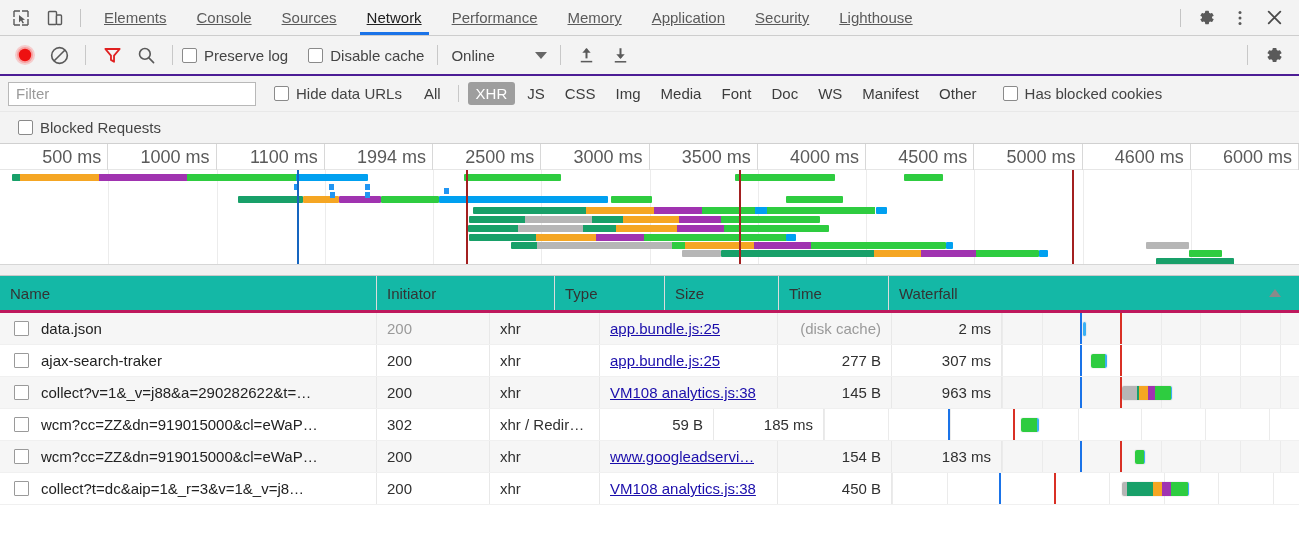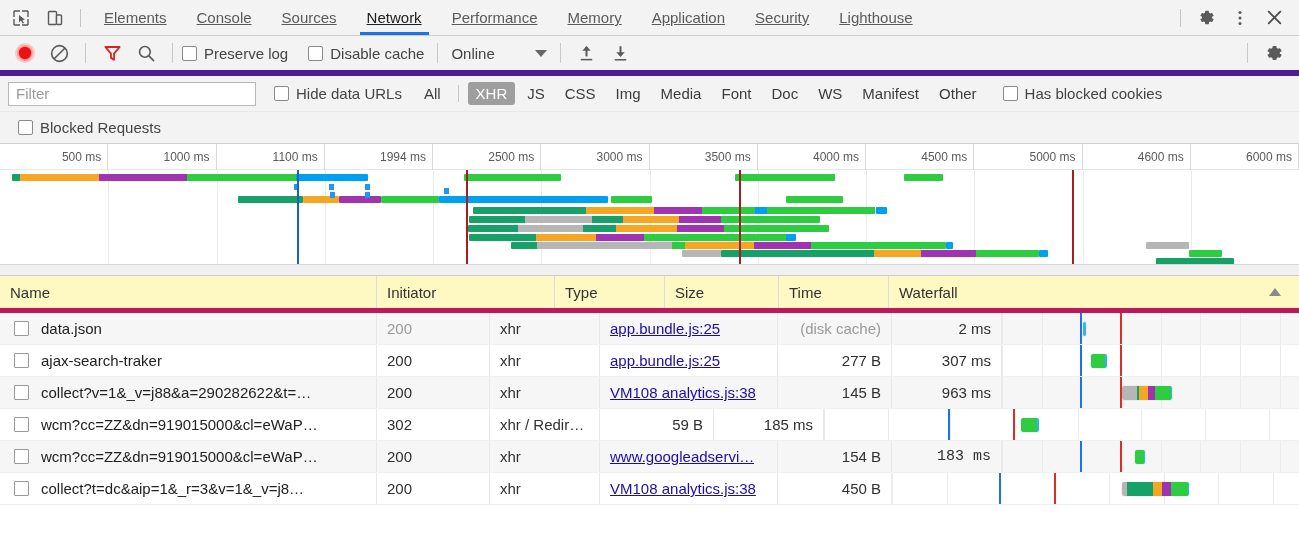--- a/index.html
+++ b/index.html
@@ -40,21 +40,21 @@
   .tab.active:after {
     content:""; position:absolute; left:8px; right:8px; bottom:0;
     height:3px; background:#1a73e8;
   }
   .tabbar-right { margin-left:auto; display:flex; align-items:center; padding-right:4px; }
 
   
   .toolbar {
     height: 40px; min-height:40px;
     background:#f3f3f3;
-    border-bottom:6px solid #4c1d95;
+    border-bottom:2px solid #4c1d95;
     display:flex; align-items:center; padding:0 8px;
   }
   .tool-btn {
     width:34px; height:28px; display:flex; align-items:center; justify-content:center;
     cursor:pointer; flex:none;
   }
   .vsep { width:1px; height:20px; background:#c8c8c8; margin:0 9px; flex:none; }
   .chk-wrap { display:flex; align-items:center; cursor:pointer; white-space:nowrap; margin-right:4px; }
   .chkbox {
     width:15px; height:15px; border:1px solid #8a8a8a; border-radius:2px;
@@ -102,21 +102,21 @@
 
   
   .overview { position:relative; background:#fff; border-bottom:1px solid #c9c9c9; }
   .ruler {
     height:26px; position:relative; background:#fff;
     border-bottom:1px solid #e6e6e6;
   }
   .tick {
     position:absolute; top:0; height:26px;
     border-right:1px solid #d8d8d8;
-    font-size:12px; color:#5a5a5a;
+    font-size:18px; color:#5a5a5a;
     text-align:right; padding-right:6px; line-height:26px;
     box-sizing:border-box;
   }
   .ov-graph { position:relative; height:94px; background:#fff; overflow:hidden; }
   .ov-grid {
     position:absolute; top:0; bottom:0; width:1px; background:#ececec;
   }
   .ov-bar { position:absolute; height:7px; display:flex; border-radius:1px; overflow:hidden; }
   .ov-bar > i { display:block; height:100%; }
   .ov-tick-dot { position:absolute; height:6px; width:5px; background:#2196f3; }
@@ -124,21 +124,21 @@
   .evline.dcl { background:#1565c0; }
   .evline.load { background:#a32020; }
   .ov-scroll {
     height:11px; background:#f1f1f1; border-top:1px solid #d6d6d6;
   }
 
   
   .tablewrap { flex:1; display:flex; flex-direction:column; overflow:hidden; background:#fff; }
   .thead {
     display:flex; height:37px; min-height:37px;
-    background:#fef9c3; border-bottom:5px solid #be185d;
+    background:#14b8a6; border-bottom:3px solid #be185d;
     align-items:flex-start;
   }
   .th {
     height:100%; display:flex; align-items:center;
     padding:0 10px; font-size:15px; color:#333;
     border-right:1px solid #dcdcdc; box-sizing:border-box;
     cursor:pointer; white-space:nowrap; overflow:hidden;
   }
   .th.last { border-right:none; flex:1; justify-content:space-between; }
   .sort-tri {
@@ -636,21 +636,21 @@
           <div class="cell name" style="width: 377px; min-width: 377px;">
             <span class="row-chk"></span>
             <span class="nm">wcm?cc=ZZ&amp;dn=919015000&amp;cl=eWaP…</span>
           </div>
           <div class="cell" style="width: 113px; min-width: 113px;">200</div>
           <div class="cell" style="width: 110px; min-width: 110px;">xhr</div>
           <div class="cell" style="width: 178px; min-width: 178px;">
             <span class="link">www.googleadservi…</span>
           </div>
           <div class="cell num" style="width: 114px; min-width: 114px;">154 B</div>
-          <div class="cell num" style="width: 110px; min-width: 110px; font-family: Liberation Mono, monospace;">183 ms</div>
+          <div class="cell num" style="width: 110px; min-width: 110px;">183 ms</div>
           <div class="cell wf">
             <div class="wf-grid" style="left: 0%;"></div>
             <div class="wf-grid" style="left: 13.5%;"></div>
             <div class="wf-grid" style="left: 26.6%;"></div>
             <div class="wf-grid" style="left: 40%;"></div>
             <div class="wf-grid" style="left: 53.4%;"></div>
             <div class="wf-grid" style="left: 66.8%;"></div>
             <div class="wf-grid" style="left: 80.2%;"></div>
             <div class="wf-grid" style="left: 93.6%;"></div>
             <div class="wf-bar" style="left: 44.8%; width: 3.5%;">

